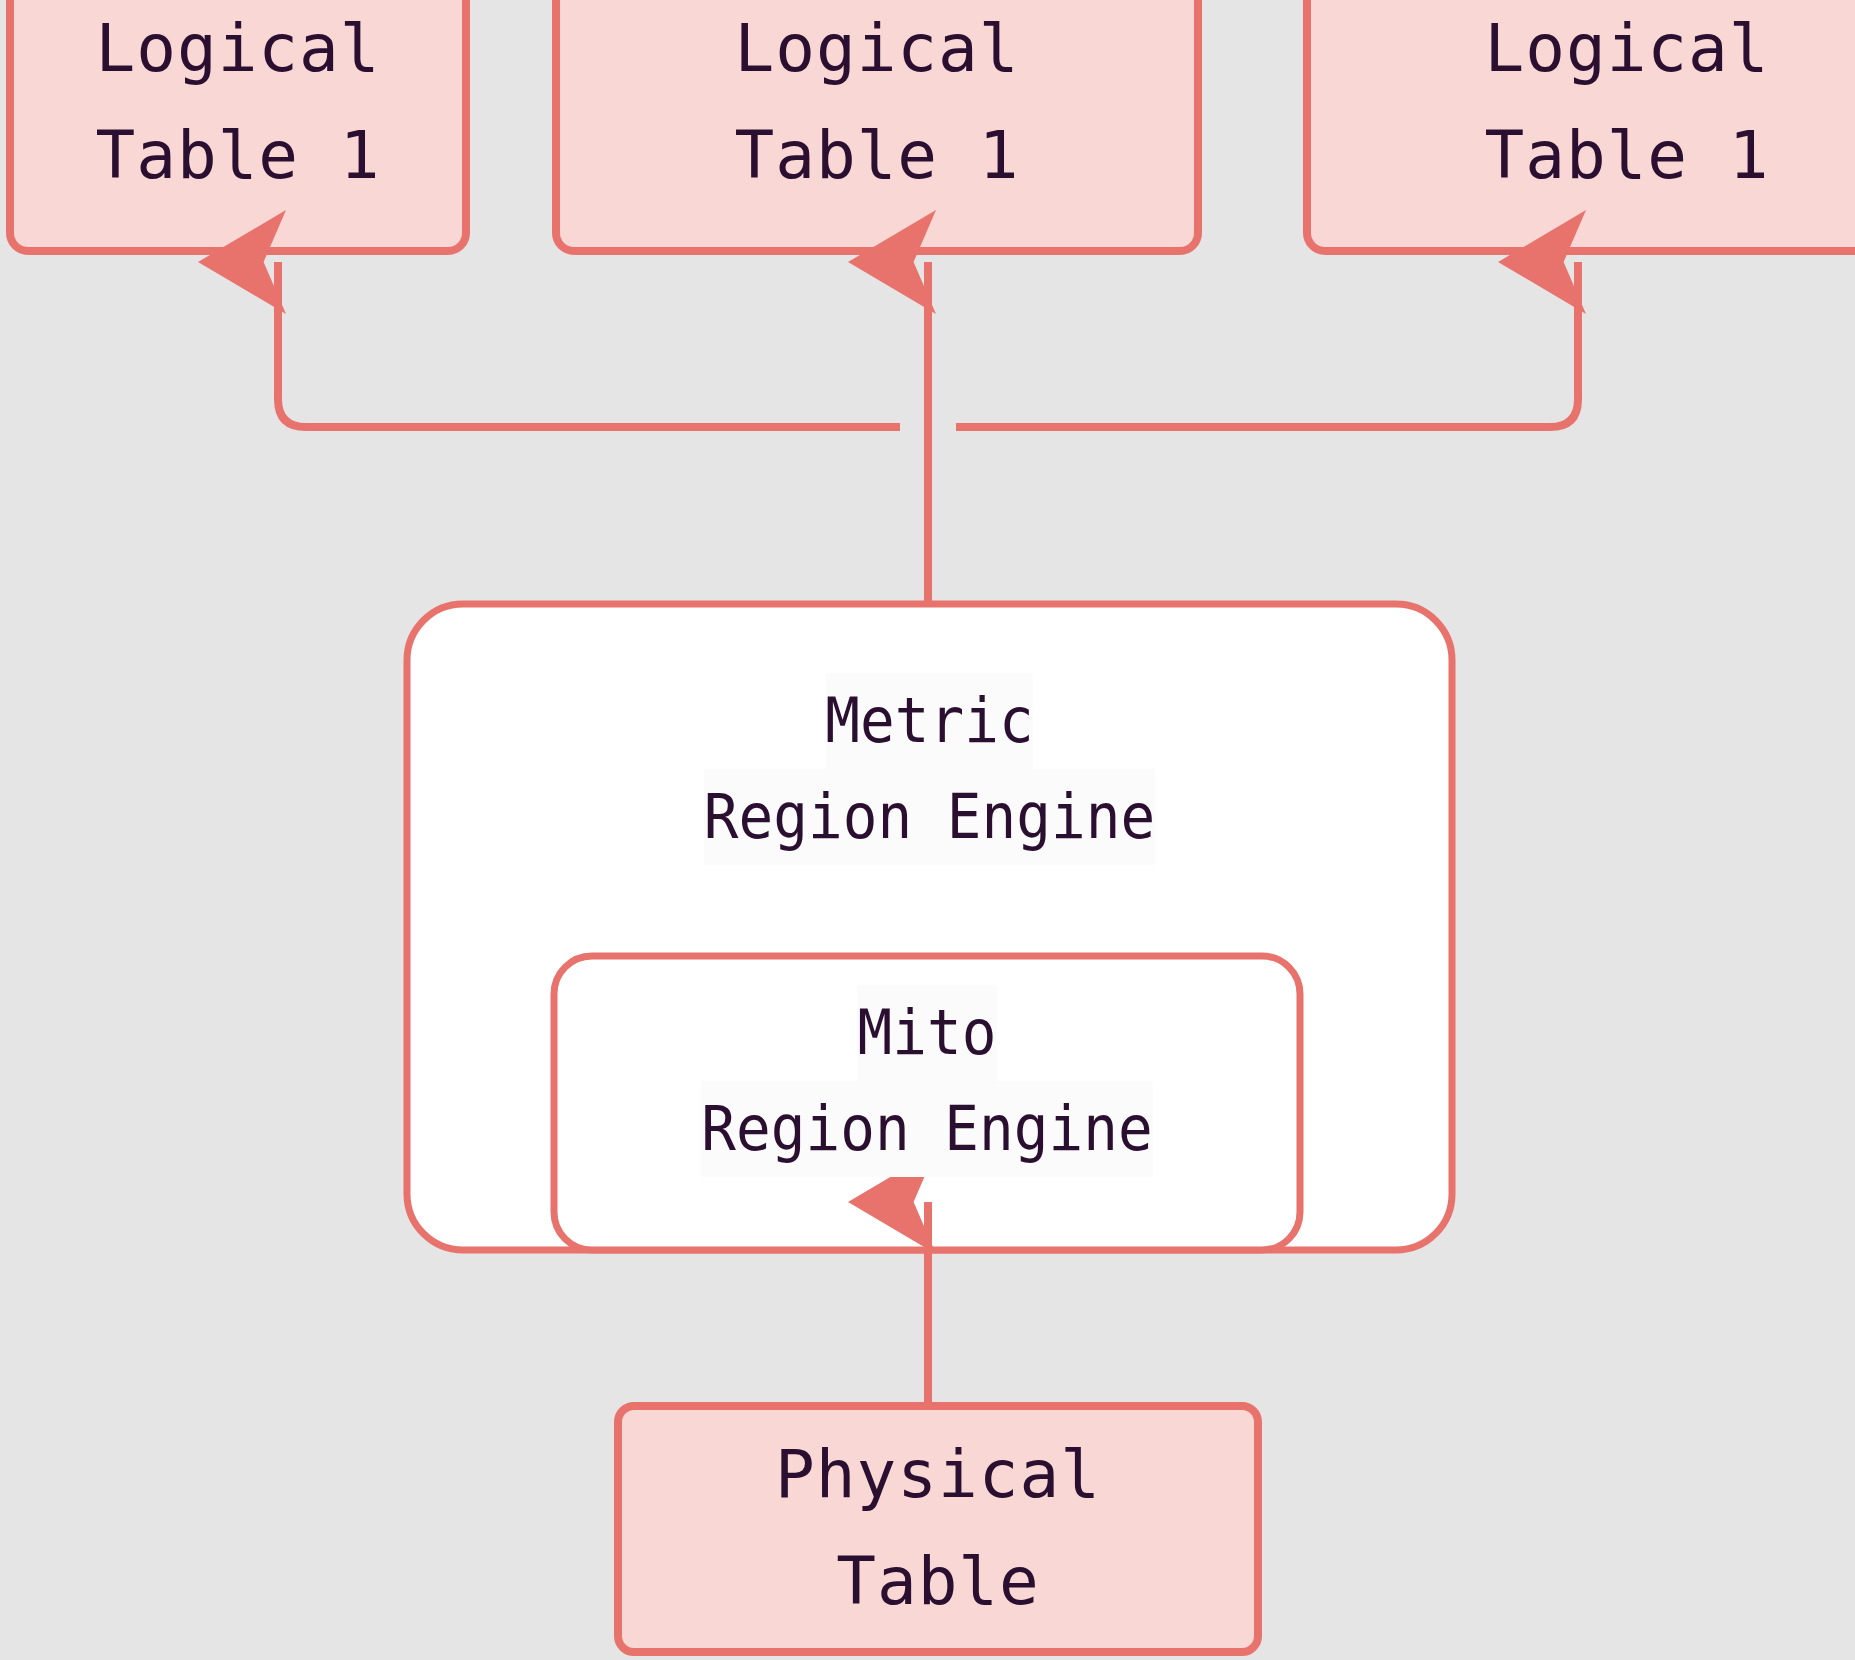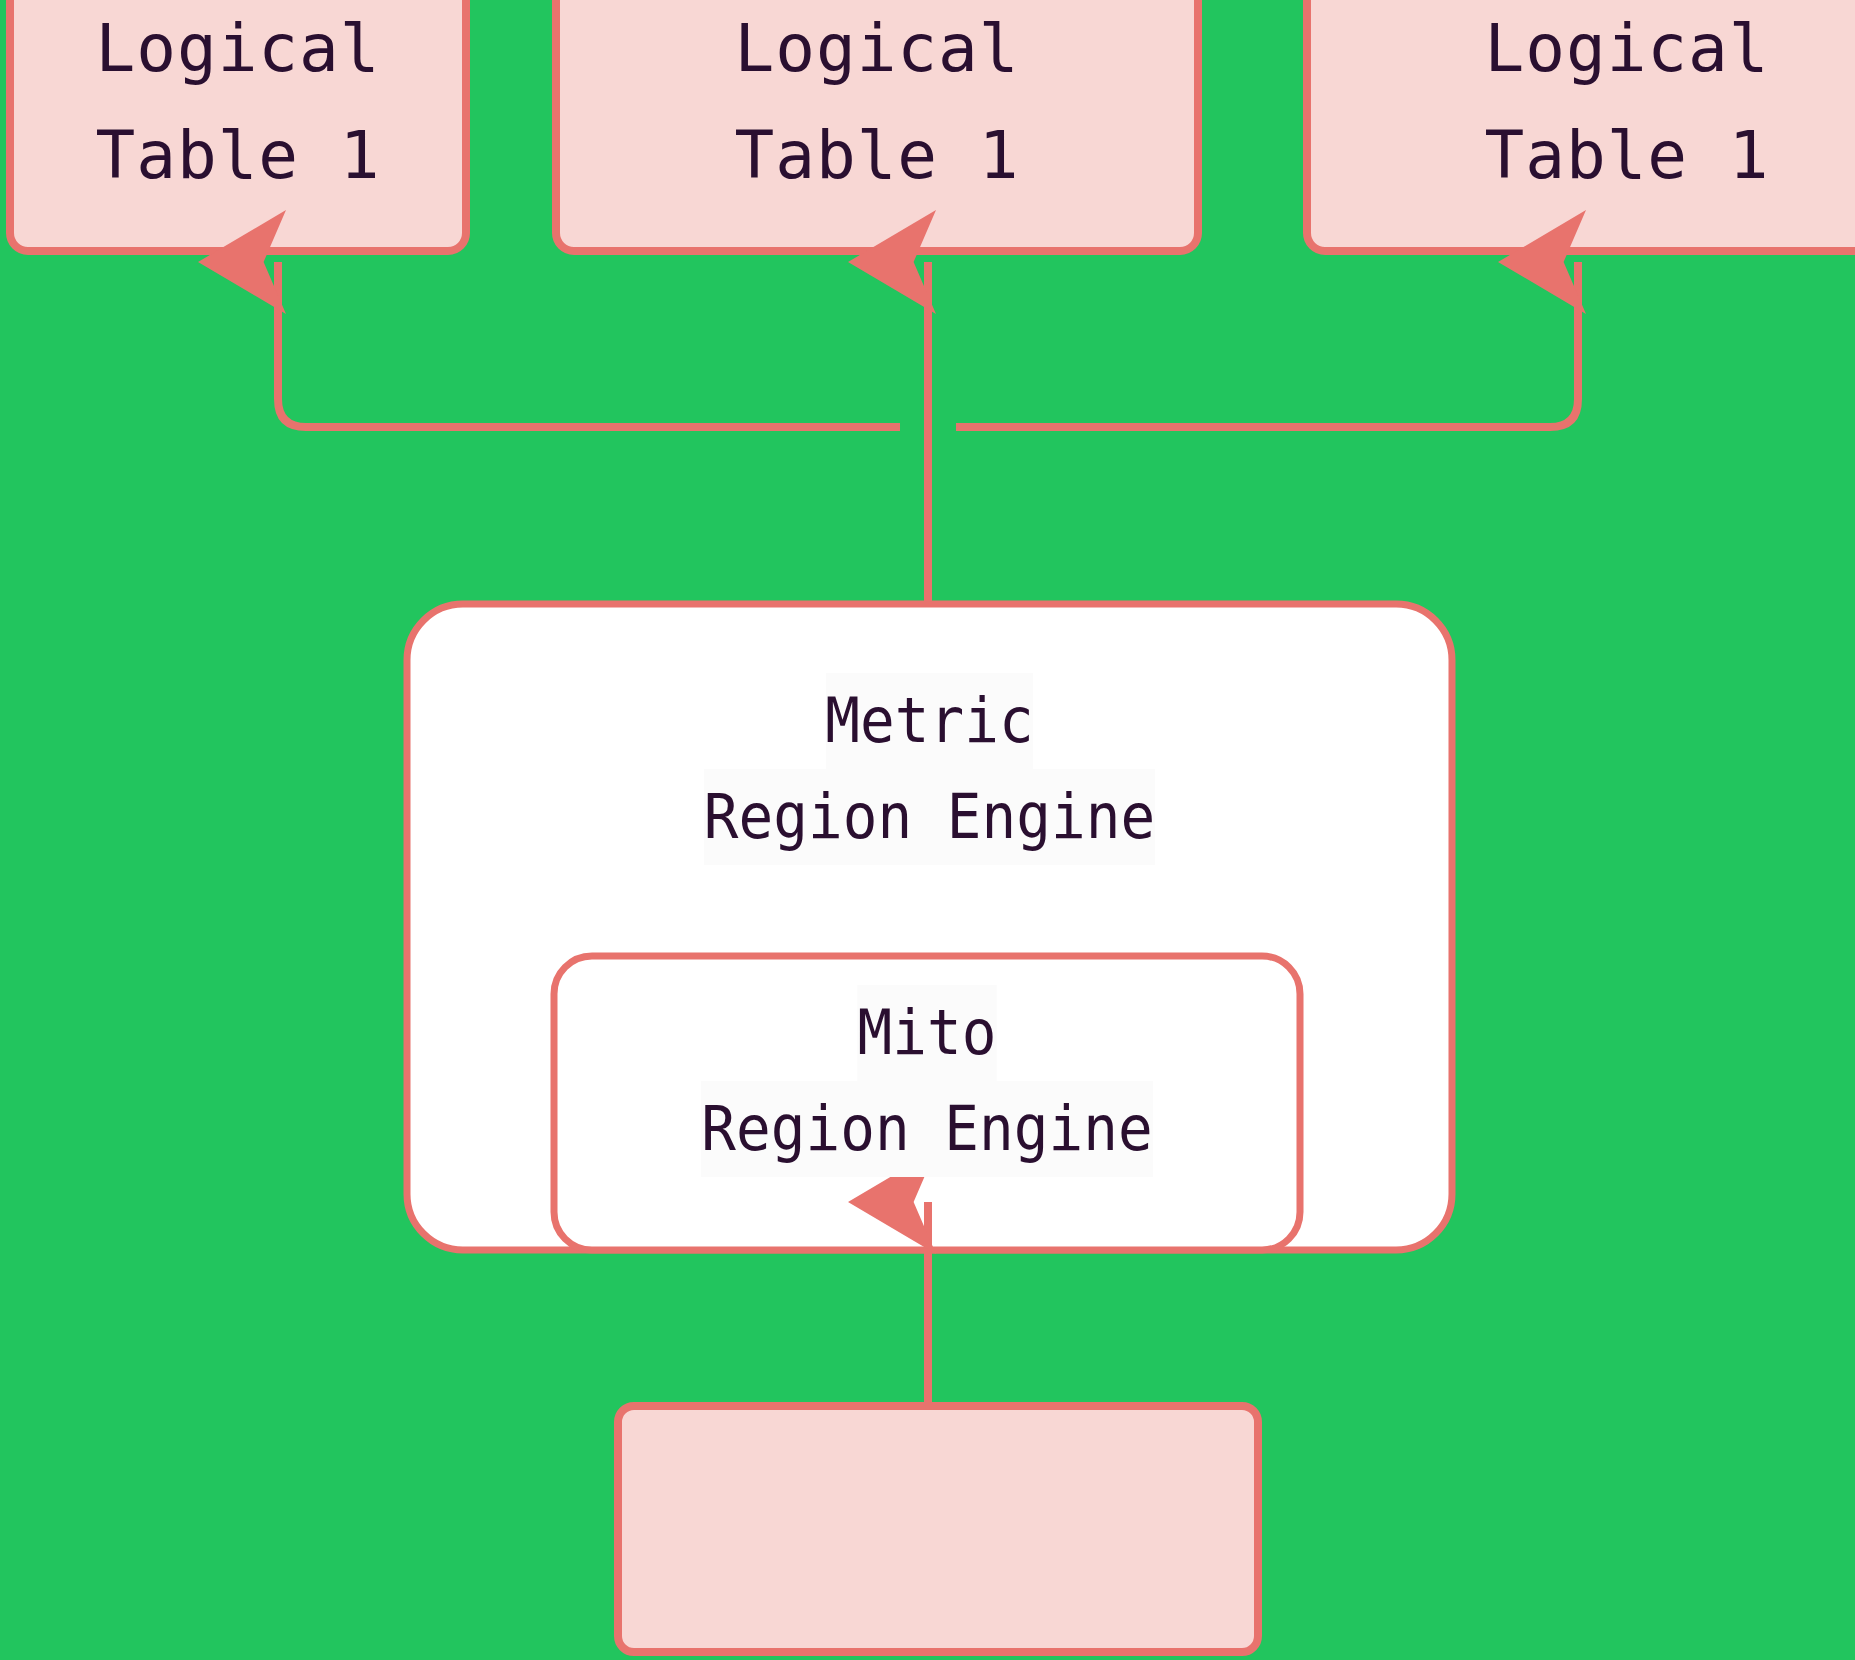--- a/index.html
+++ b/index.html
@@ -7,21 +7,21 @@
     padding: 0;
     background: #ffffff;
   }
   body {
     font-family: "DejaVu Sans Mono", "Liberation Mono", monospace;
   }
   #canvas {
     position: relative;
     width: 1855px;
     height: 1660px;
-    background: #22c55e;
+    background: #e5e5e5;
     overflow: hidden;
   }
   svg.layer {
     position: absolute;
     top: 0;
     left: 0;
     width: 1855px;
     height: 1660px;
     overflow: visible;
   }
@@ -111,14 +111,18 @@
   <div class="node-label engine-label" style="left:407px; top:604px; width:1045px; height:330px;">
     <span class="label-line">Metric</span>
     <span class="label-line">Region Engine</span>
   </div>
 
   <div class="node-label engine-label" style="left:554px; top:946px; width:746px; height:270px;">
     <span class="label-line">Mito</span>
     <span class="label-line">Region Engine</span>
   </div>
 
+  <div class="node-label lt-label" style="left:618px; top:1406px; width:640px; height:246px;">
+    <span class="label-line">Physical</span>
+    <span class="label-line">Table</span>
+  </div>
 
 </div>
 
 </body></html>

